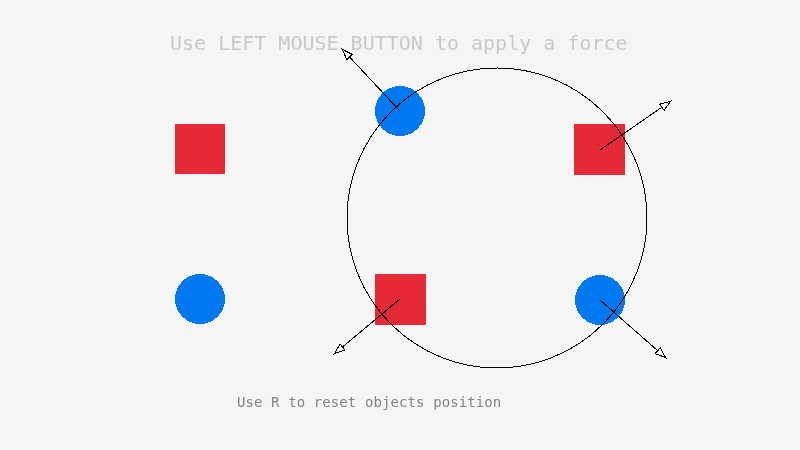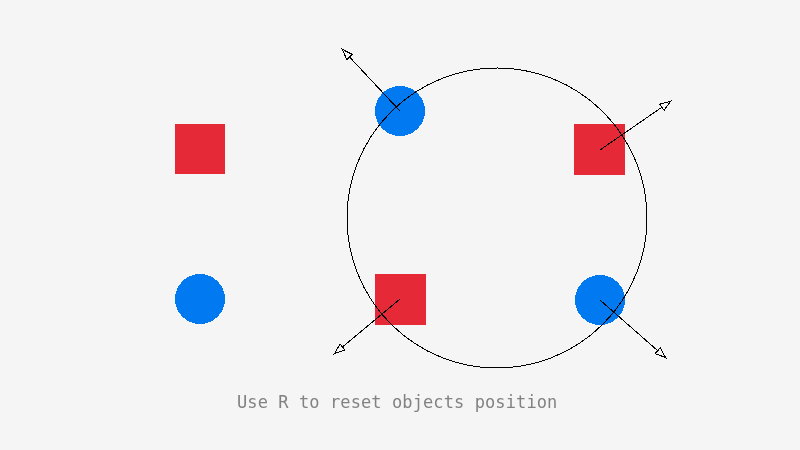--- a/index.html
+++ b/index.html
@@ -22,35 +22,36 @@
   .instruction.top {
     left: 170px;
     top: 32px;
     font-size: 20px;
     line-height: 23px;
     letter-spacing: 0px;
   }
   .instruction.bottom {
     left: 237px;
     top: 392px;
-    font-size: 17px;
+    font-size: 14px;
     line-height: 20px;
     letter-spacing: 0.1px;
   }
   svg.scene {
     position: absolute;
     left: 0;
     top: 0;
   }
 </style>
 </head>
 <body style="background: rgb(245, 245, 245);">
 
 <div class="stage">
 
+  <div class="instruction top" style="color: rgb(200, 200, 200);">Use LEFT MOUSE BUTTON to apply a force</div>
 
   <div class="instruction bottom" style="color: rgb(130, 130, 130);">Use R to reset objects position</div>
 
   <svg id="scene-svg" class="scene" width="800" height="450" viewBox="0 0 800 450" shape-rendering="crispEdges" xmlns="http://www.w3.org/2000/svg">
     <defs>
       <marker id="arrowhead" viewBox="0 0 12 10" markerWidth="12" markerHeight="10" refX="0.5" refY="5" orient="auto" markerUnits="userSpaceOnUse" overflow="visible">
         <path d="M0.5,1.2 L11,5 L0.5,8.8 Z" fill="none" stroke="#000000" stroke-width="1"></path>
       </marker>
     </defs>
   <rect x="175" y="124" width="50" height="50" fill="#e62937"></rect>

